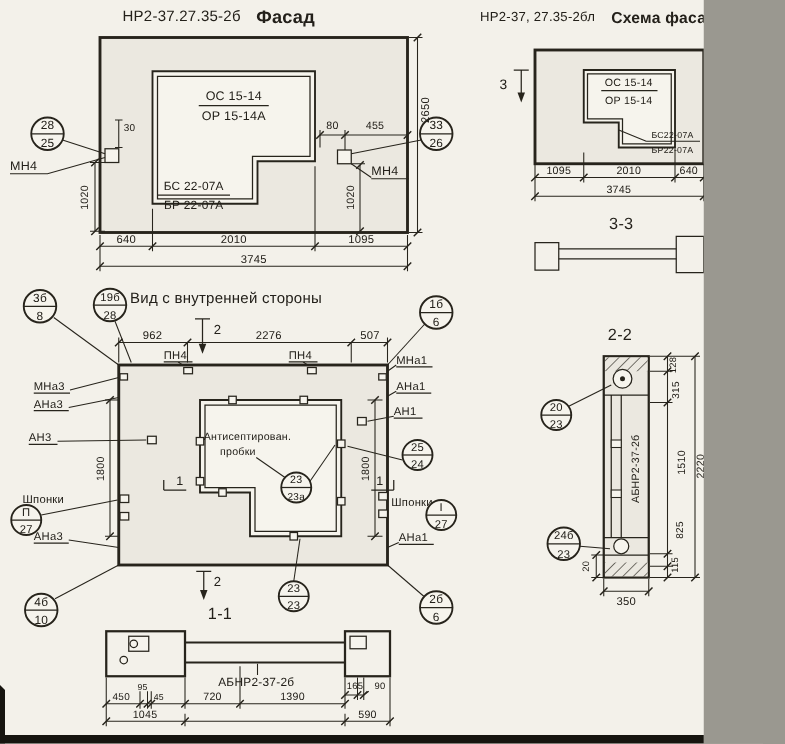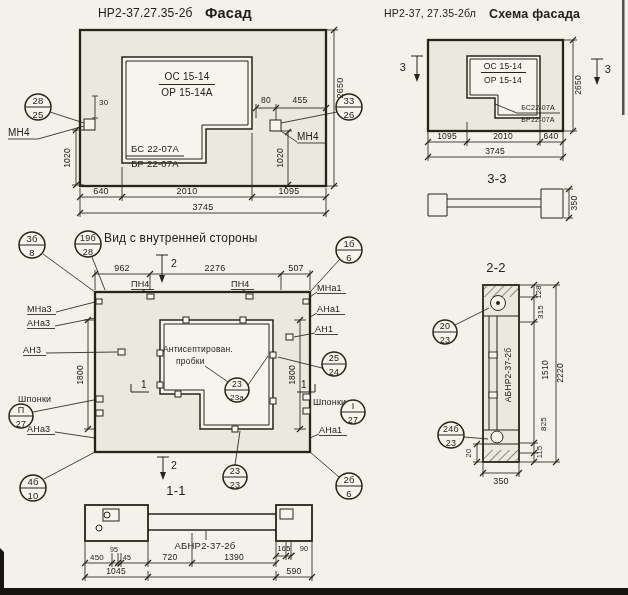--- a/index.html
+++ b/index.html
@@ -1,16 +1,16 @@
 <!DOCTYPE html>
 <html><head>
 <meta charset="utf-8">
 <style>
   html,body{margin:0;padding:0;background:#9a9890;}
-  .stage{position:relative;width:628px;height:595px;background:#f3f1ea;overflow:hidden;
+  .stage{position:relative;width:563px;height:595px;background:#f3f1ea;overflow:hidden;
          font-family:"Liberation Sans","DejaVu Sans",sans-serif;}
   svg{display:block}
   text{fill:#23201a;font-family:"Liberation Sans","DejaVu Sans",sans-serif;letter-spacing:.2px;}
   .ln{stroke:#27241c;fill:none}
   .b2{stroke-width:2.3}
   .b18{stroke-width:1.8}
   .b15{stroke-width:1.5}
   .b1{stroke-width:1}
   .d{stroke-width:.85}
   .tk{stroke:#27241c;stroke-width:1.15;fill:none}

